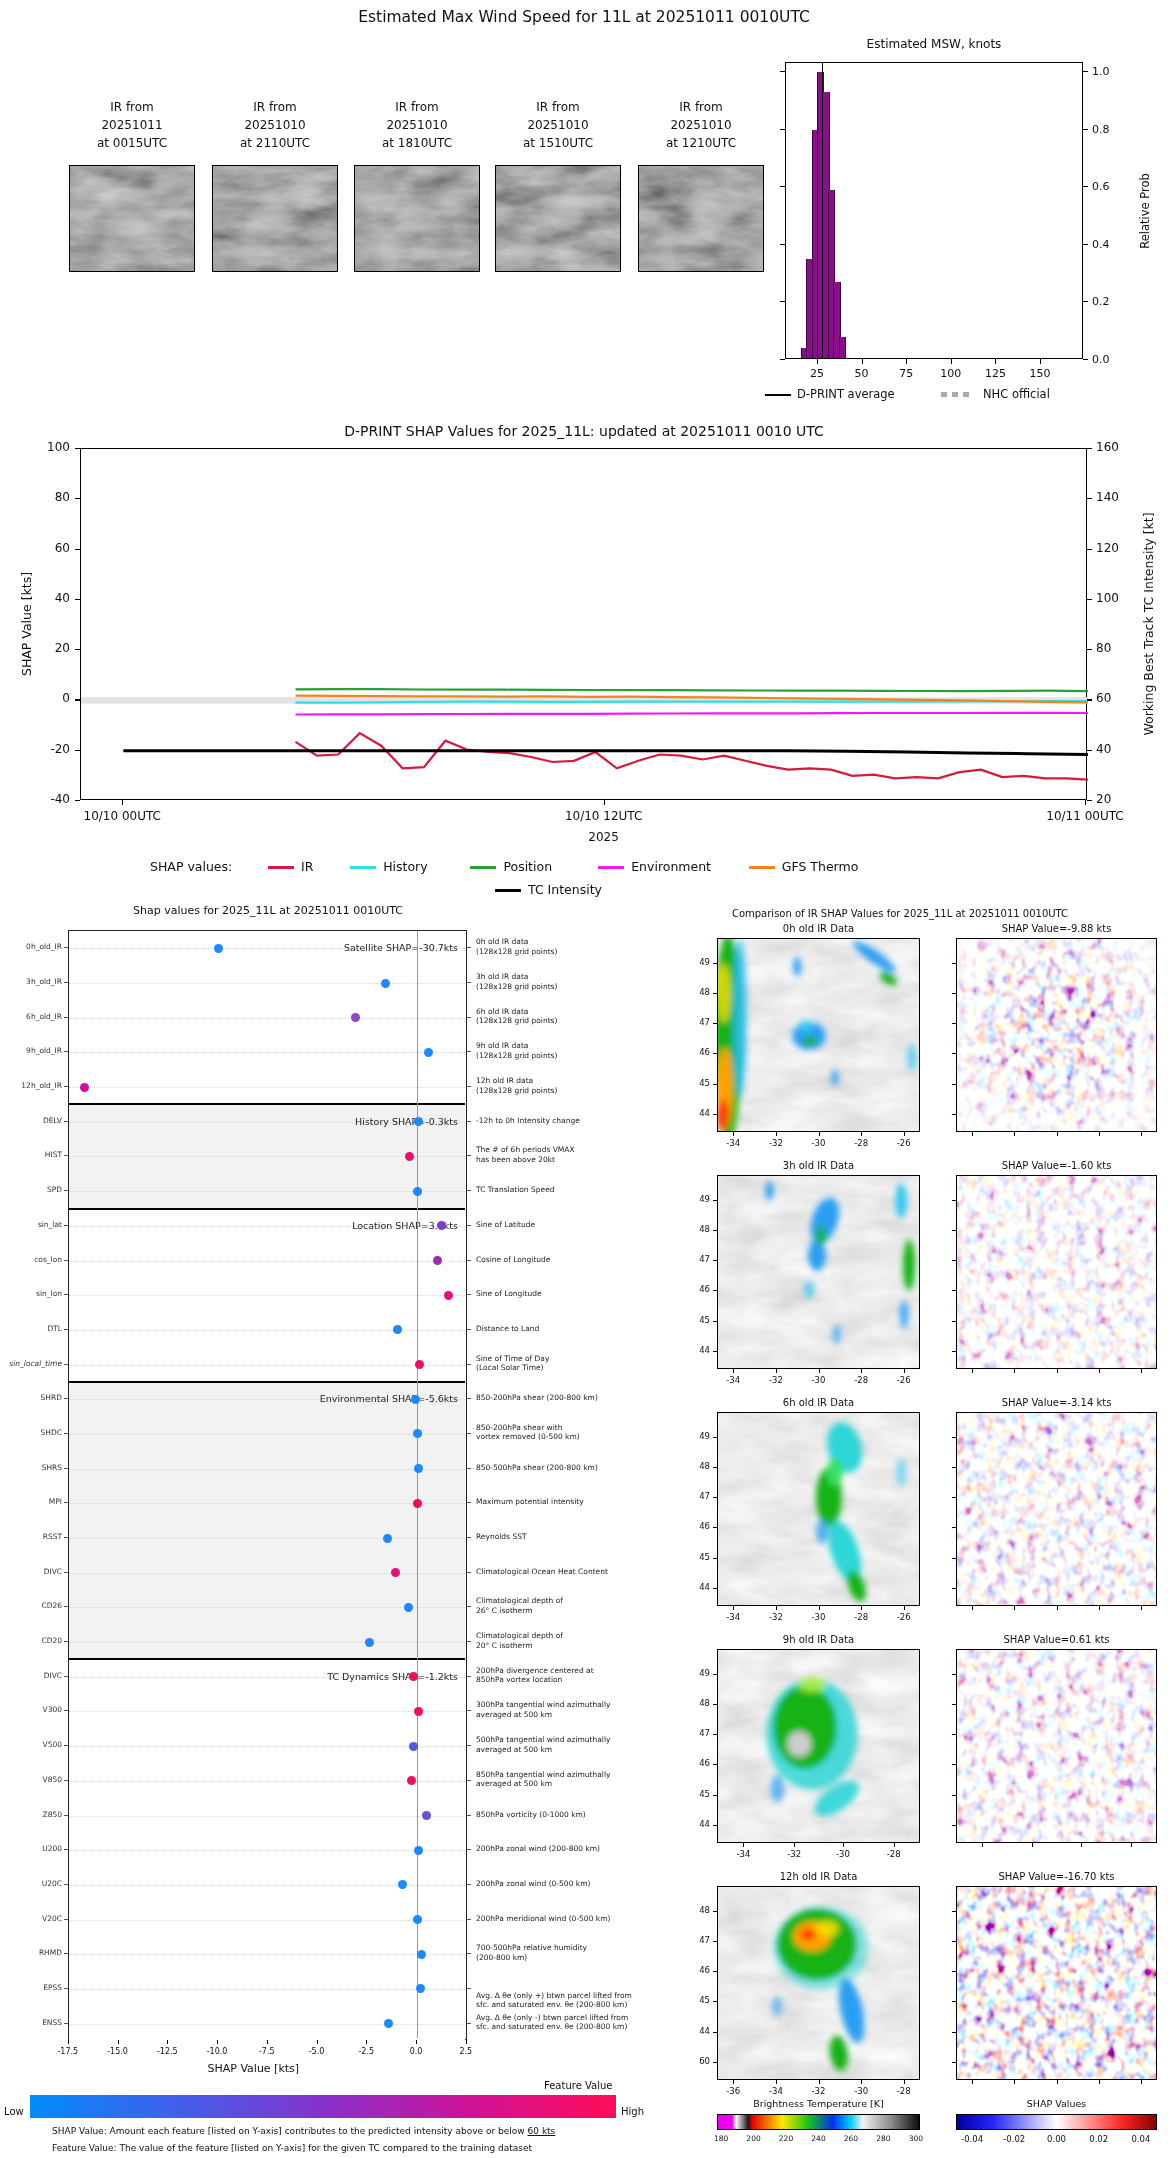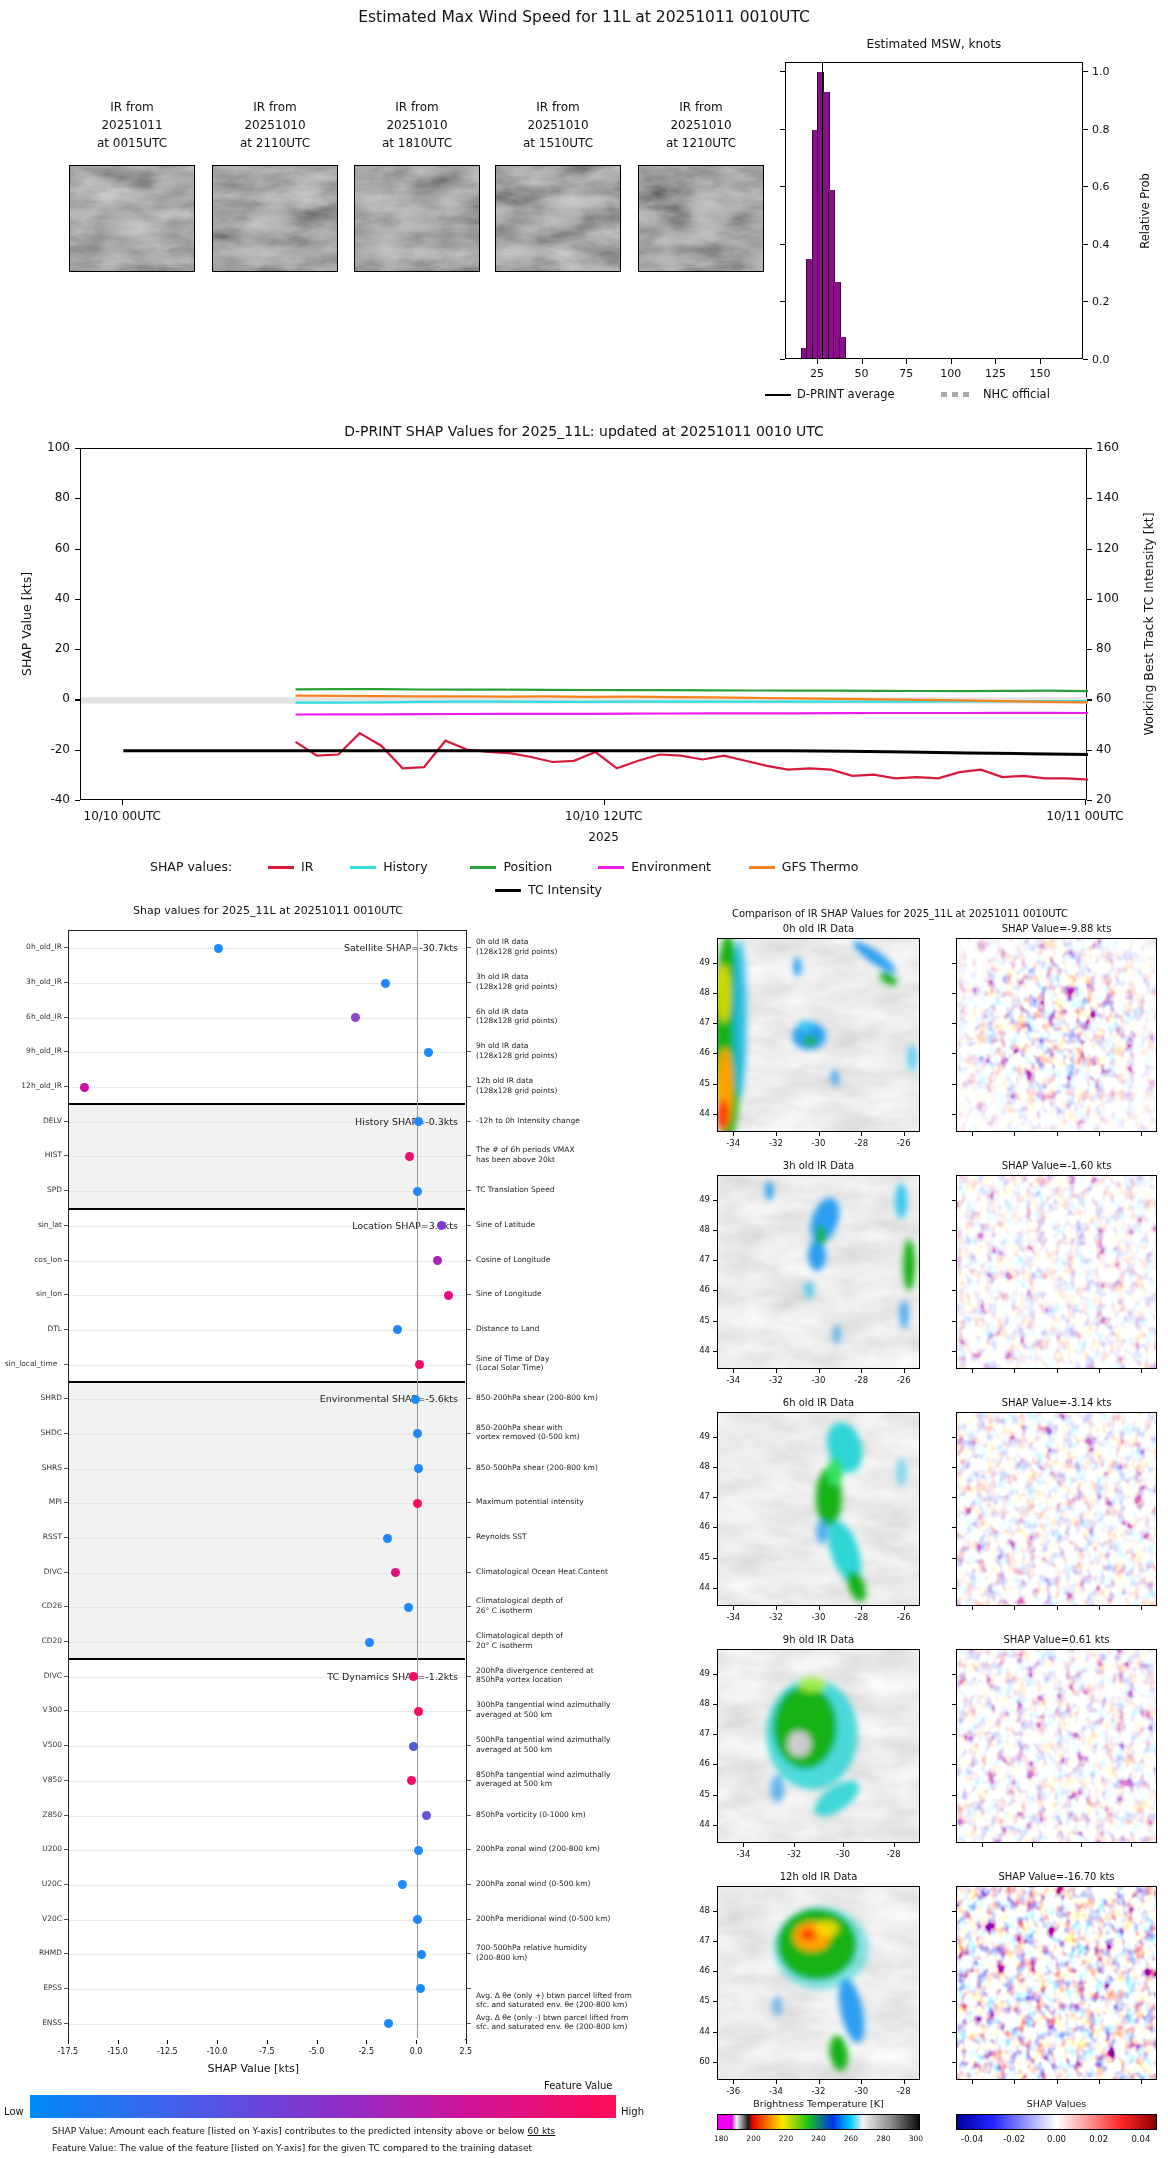--- a/index.html
+++ b/index.html
@@ -444,21 +444,21 @@
       <div class="abs pre" style="left: 476px; top: 1254.53px; width: 175px; font-size: 7.5px; line-height: 9.5px; color: rgb(34, 34, 34);">Cosine of Longitude</div>
       <div class="abs" style="left: 64px; top: 1294.22px; width: 4px; height: 1px; background: rgb(85, 85, 85);"></div>
       <div class="abs" style="left: 0px; top: 1289.22px; width: 62px; font-size: 7.5px; text-align: right; color: rgb(51, 51, 51);">sin_lon</div>
       <div class="abs" style="left: 467px; top: 1294.22px; width: 4px; height: 1px; background: rgb(85, 85, 85);"></div>
       <div class="abs pre" style="left: 476px; top: 1289.22px; width: 175px; font-size: 7.5px; line-height: 9.5px; color: rgb(34, 34, 34);">Sine of Longitude</div>
       <div class="abs" style="left: 64px; top: 1328.91px; width: 4px; height: 1px; background: rgb(85, 85, 85);"></div>
       <div class="abs" style="left: 0px; top: 1323.91px; width: 62px; font-size: 7.5px; text-align: right; color: rgb(51, 51, 51);">DTL</div>
       <div class="abs" style="left: 467px; top: 1328.91px; width: 4px; height: 1px; background: rgb(85, 85, 85);"></div>
       <div class="abs pre" style="left: 476px; top: 1323.91px; width: 175px; font-size: 7.5px; line-height: 9.5px; color: rgb(34, 34, 34);">Distance to Land</div>
       <div class="abs" style="left: 64px; top: 1363.59px; width: 4px; height: 1px; background: rgb(85, 85, 85);"></div>
-      <div class="abs" style="left: 0px; top: 1358.59px; width: 62px; font-size: 7.5px; text-align: center; color: rgb(51, 51, 51);">sin_local_time</div>
+      <div class="abs" style="left: 0px; top: 1358.59px; width: 62px; font-size: 7.5px; text-align: right; color: rgb(51, 51, 51); font-style: italic;">sin_local_time</div>
       <div class="abs" style="left: 467px; top: 1363.59px; width: 4px; height: 1px; background: rgb(85, 85, 85);"></div>
       <div class="abs pre" style="left: 476px; top: 1353.59px; width: 175px; font-size: 7.5px; line-height: 9.5px; color: rgb(34, 34, 34);">Sine of Time of Day
 (Local Solar Time)</div>
       <div class="abs" style="left: 64px; top: 1398.28px; width: 4px; height: 1px; background: rgb(85, 85, 85);"></div>
       <div class="abs" style="left: 0px; top: 1393.28px; width: 62px; font-size: 7.5px; text-align: right; color: rgb(51, 51, 51);">SHRD</div>
       <div class="abs" style="left: 467px; top: 1398.28px; width: 4px; height: 1px; background: rgb(85, 85, 85);"></div>
       <div class="abs pre" style="left: 476px; top: 1393.28px; width: 175px; font-size: 7.5px; line-height: 9.5px; color: rgb(34, 34, 34);">850-200hPa shear (200-800 km)</div>
       <div class="abs" style="left: 64px; top: 1432.97px; width: 4px; height: 1px; background: rgb(85, 85, 85);"></div>
       <div class="abs" style="left: 0px; top: 1427.97px; width: 62px; font-size: 7.5px; text-align: right; color: rgb(51, 51, 51);">SHDC</div>
       <div class="abs" style="left: 467px; top: 1432.97px; width: 4px; height: 1px; background: rgb(85, 85, 85);"></div>

